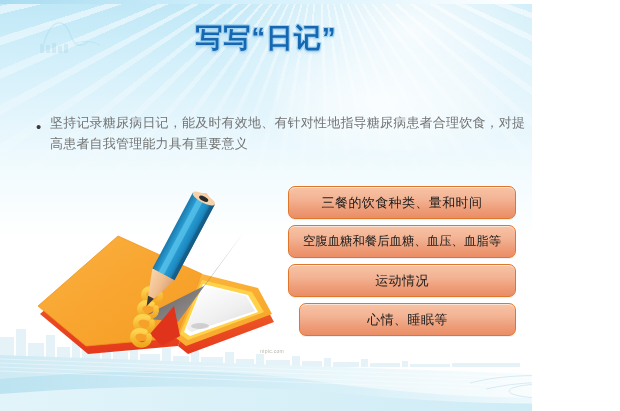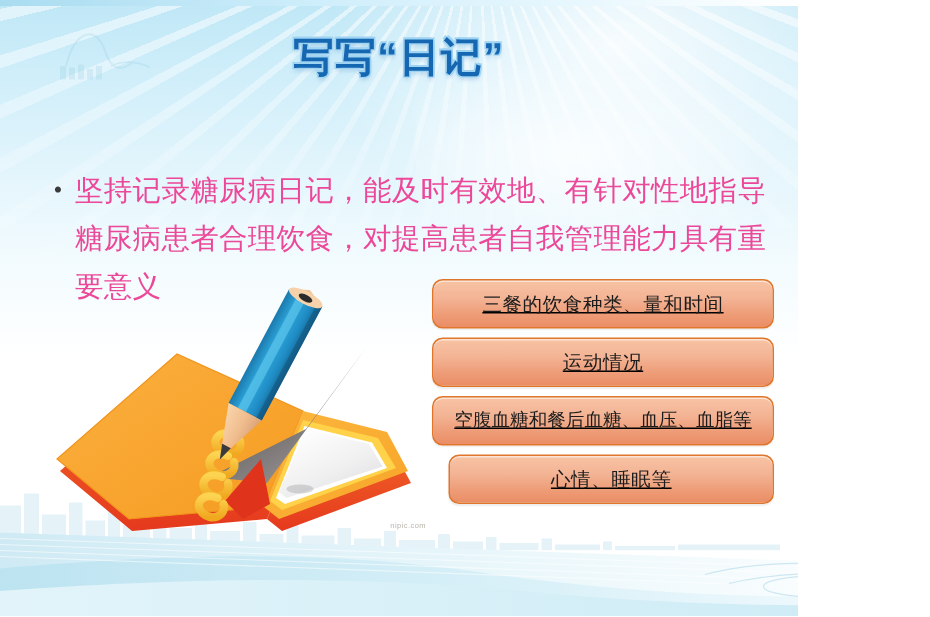--- a/index.html
+++ b/index.html
@@ -112,23 +112,23 @@
   .bullet {
     width: 14px;
     flex: 0 0 14px;
     color: #3b3b3b;
     font-size: 15px;
     line-height: 29px;
     text-align: left;
   }
   .body-text {
     flex: 1 1 auto;
-    font-size: 19px;
-    line-height: 32px;
-    color: #ec4899;
+    font-size: 13px;
+    line-height: 21px;
+    color: #737373;
     letter-spacing: .2px;
   }
 
   
   .illus {
     position: absolute;
     left: 28px;
     top: 186px;
     width: 262px;
     height: 186px;
@@ -143,21 +143,20 @@
     letter-spacing: .3px;
     white-space: nowrap;
   }
 
   
   .boxes {
     position: absolute;
     left: 288px;
     top: 186px;
     width: 228px;
-    text-decoration: underline;
   }
   .obox {
     height: 31px;
     margin-bottom: 6px;
     border: 1px solid #e0762c;
     border-radius: 7px;
     background: linear-gradient(180deg, #f7c3a4 0%, #f3b495 38%, #ee9d78 72%, #ea8e66 100%);
     box-shadow: inset 0 1px 0 rgba(255,255,255,.55), 0 1px 1px rgba(0,0,0,.07);
     display: flex;
     align-items: center;
@@ -355,24 +354,24 @@
 
       <ellipse cx="172" cy="140" rx="9" ry="3" fill="#6e6e74" opacity="0.25"></ellipse>
     </svg>
     <div class="illus-wm">nipic.com</div>
   </div>
 
   <div class="boxes">
     <div class="obox">
       <span class="obox-label">三餐的饮食种类、量和时间</span>
     </div>
+    <div class="obox dense">
+      <span class="obox-label">空腹血糖和餐后血糖、血压、血脂等</span>
+    </div>
     <div class="obox">
       <span class="obox-label">运动情况</span>
     </div>
-    <div class="obox dense">
-      <span class="obox-label">空腹血糖和餐后血糖、血压、血脂等</span>
-    </div>
     <div class="obox">
       <span class="obox-label">心情、睡眠等</span>
     </div>
   </div>
 
 </div>
 
 </body></html>

